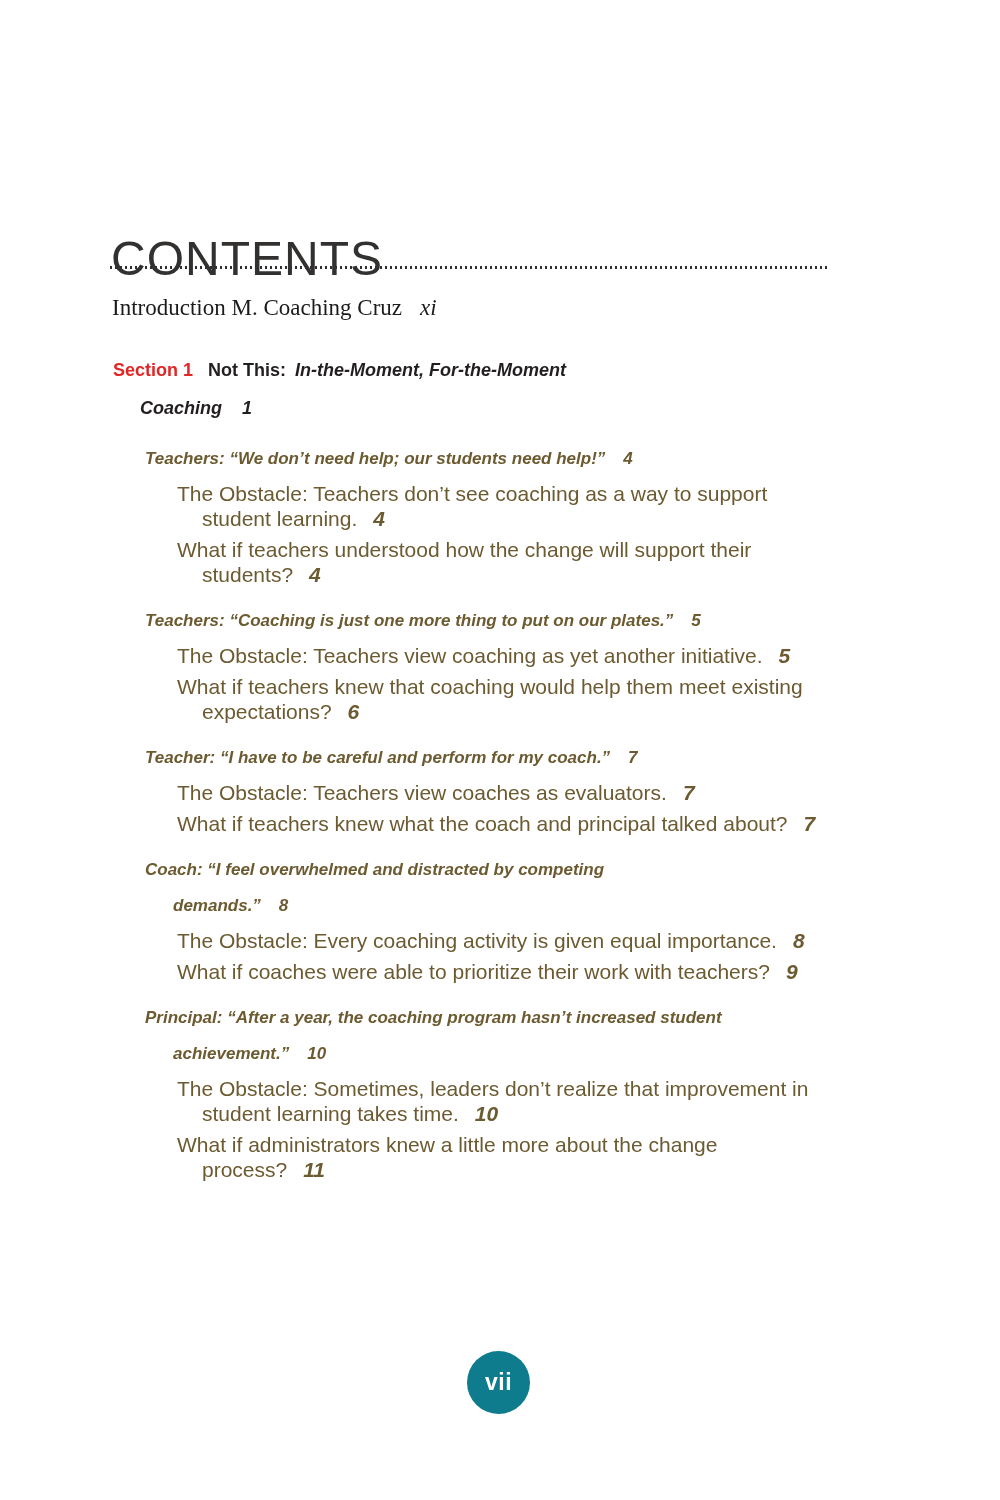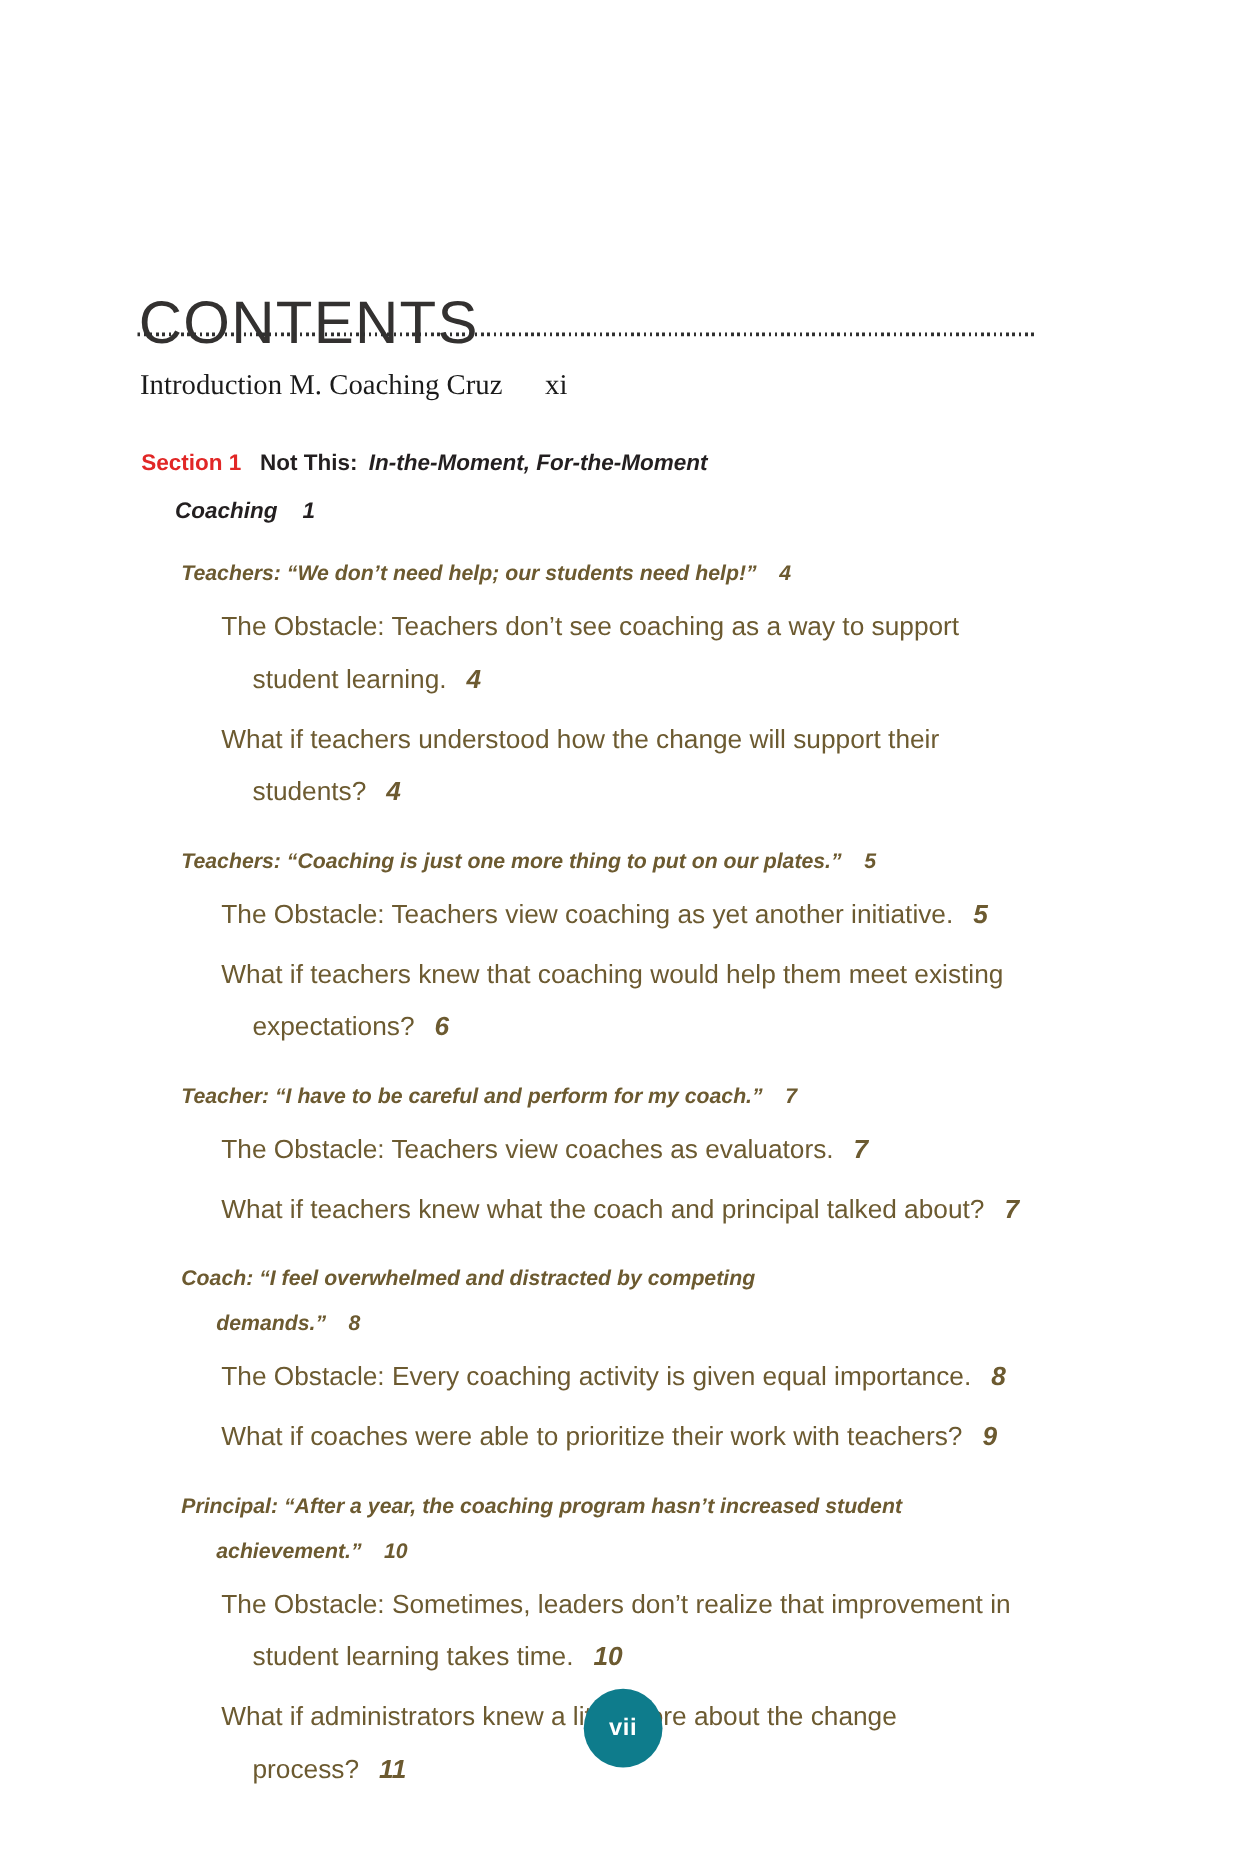--- a/index.html
+++ b/index.html
@@ -32,22 +32,23 @@
   .intro {
     position: absolute;
     left: 112px;
     top: 295px;
     margin: 0;
     font-family: "Liberation Serif", serif;
     font-size: 23px;
     color: #1b1b1b;
   }
   .intro .pg-serif {
+    font-style: italic;
     font-weight: 400;
-    margin-left: 34px;
+    margin-left: 18px;
   }
   .section {
     position: absolute;
     left: 113px;
     top: 351px;
     width: 790px;
     margin: 0;
     font-size: 18px;
     font-weight: 700;
     line-height: 38px;
@@ -81,40 +82,40 @@
     line-height: 36px;
     white-space: pre-line;
     padding-left: 28px;
     text-indent: -28px;
   }
   .e-head .pg { margin-left: 18px; }
   .e-item {
     margin: 0 0 6px 32px;
     font-size: 21px;
     font-weight: 400;
-    line-height: 42px;
+    line-height: 25px;
     white-space: pre-line;
     padding-left: 25px;
     text-indent: -25px;
   }
   .folio {
     position: absolute;
     left: 467px;
     top: 1351px;
     width: 63px;
     height: 63px;
     border-radius: 50%;
     background: #0e7c8c;
     display: flex;
     align-items: center;
     justify-content: center;
   }
   .folio-num {
     color: #ffffff;
-    font-size: 19px;
+    font-size: 23px;
     font-weight: 700;
     letter-spacing: 0.5px;
   }
 </style>
 </head>
 <body>
 
 <div class="page">
 
   <h1 class="title">CONTENTS</h1>

